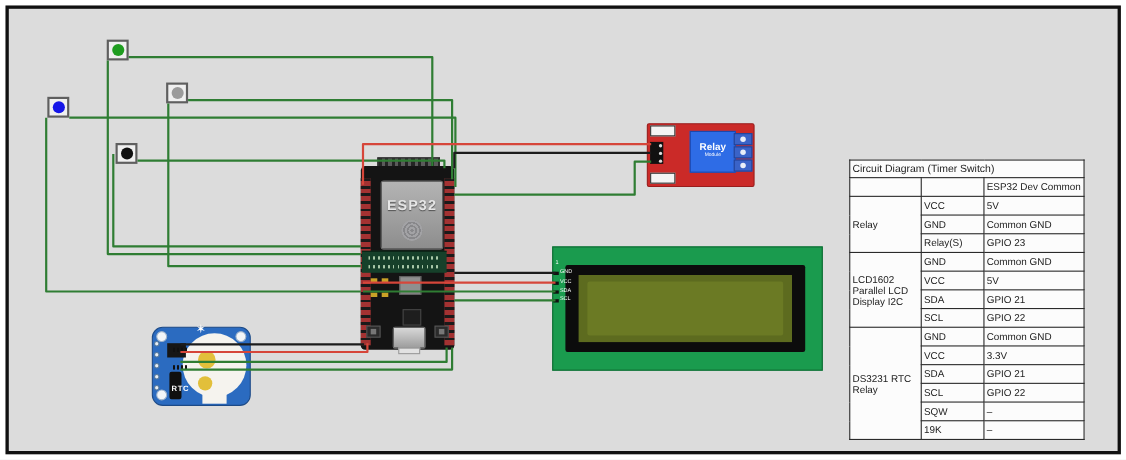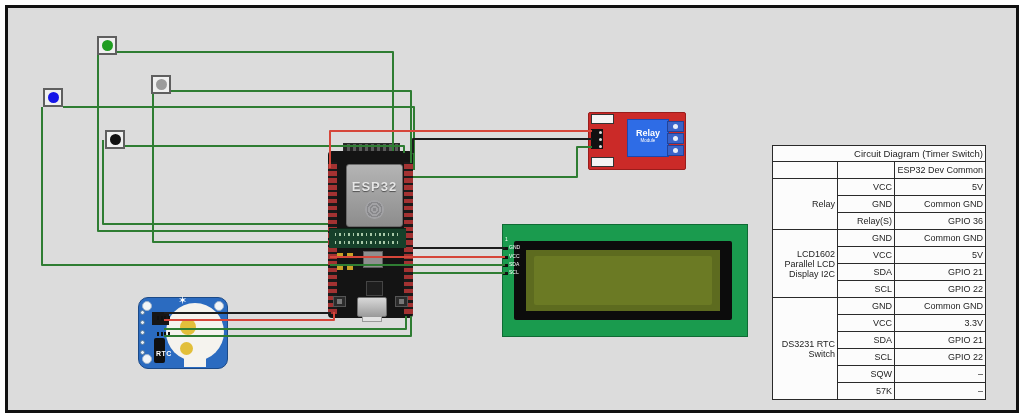--- a/index.html
+++ b/index.html
@@ -60,21 +60,21 @@
   .rtc-yellow{border-radius:50%;background:#e2bf3a;}
   .rtc-chip{left:152px;top:312px;width:17px;height:13px;background:#161616;}
   .rtc-xtal{left:154px;top:338px;width:11px;height:25px;background:#101010;border-radius:2px;}
   .rtc-pinrow{left:157px;width:13px;height:4px;background:repeating-linear-gradient(90deg,#101010 0 2px,rgba(0,0,0,0) 2px 3.6px);}
   .rtc-lpin{left:140px;width:5px;height:5px;border-radius:50%;background:#e8eef5;border:1px solid #56799c;box-sizing:border-box;}
   .rtc-lbl{left:156px;top:350px;color:#fff;font-size:7px;font-weight:bold;letter-spacing:.5px;}
   .rtc-star{left:178px;top:295px;color:#fff;font-size:11px;line-height:11px;}
 
   
   .pin-table{position:absolute;left:772px;top:145px;width:213px;border-collapse:collapse;table-layout:fixed;background:#fcfcfc;}
-  .pin-table td{border:1px solid #2a2a2a;font-size:9px;color:#1d1d1d;text-align:right;vertical-align:middle;padding:0 2px;height:16px;line-height:10px;}
+  .pin-table td{border:1px solid #2a2a2a;font-size:9px;color:#1d1d1d;text-align:left;vertical-align:middle;padding:0 2px;height:16px;line-height:10px;}
   .pin-table .t-title{height:15px;font-size:9.5px;}
   #wires{position:absolute;left:0;top:0;pointer-events:none;}
 </style>
 </head>
 <body>
 
 <div class="frame">
 <div class="inner">
       <div class="world">
 
@@ -217,62 +217,62 @@
               <td rowspan="3" class="t-mod">Relay</td>
               <td>VCC</td>
               <td>5V</td>
             </tr>
             <tr>
               <td>GND</td>
               <td>Common GND</td>
             </tr>
             <tr>
               <td>Relay(S)</td>
-              <td>GPIO 36</td>
+              <td>GPIO 23</td>
             </tr>
             <tr>
               <td rowspan="4" class="t-mod">LCD1602 Parallel LCD Display I2C</td>
               <td>GND</td>
               <td>Common GND</td>
             </tr>
             <tr>
               <td>VCC</td>
               <td>5V</td>
             </tr>
             <tr>
               <td>SDA</td>
               <td>GPIO 21</td>
             </tr>
             <tr>
               <td>SCL</td>
               <td>GPIO 22</td>
             </tr>
             <tr>
-              <td rowspan="6" class="t-mod">DS3231 RTC Switch</td>
+              <td rowspan="6" class="t-mod">DS3231 RTC Relay</td>
               <td>GND</td>
               <td>Common GND</td>
             </tr>
             <tr>
               <td>VCC</td>
               <td>3.3V</td>
             </tr>
             <tr>
               <td>SDA</td>
               <td>GPIO 21</td>
             </tr>
             <tr>
               <td>SCL</td>
               <td>GPIO 22</td>
             </tr>
             <tr>
               <td>SQW</td>
               <td>–</td>
             </tr>
             <tr>
-              <td>57K</td>
+              <td>19K</td>
               <td>–</td>
             </tr>
           </tbody>
   </table>
 
 </div>
     </div>
 </div>
 
 </body></html>

